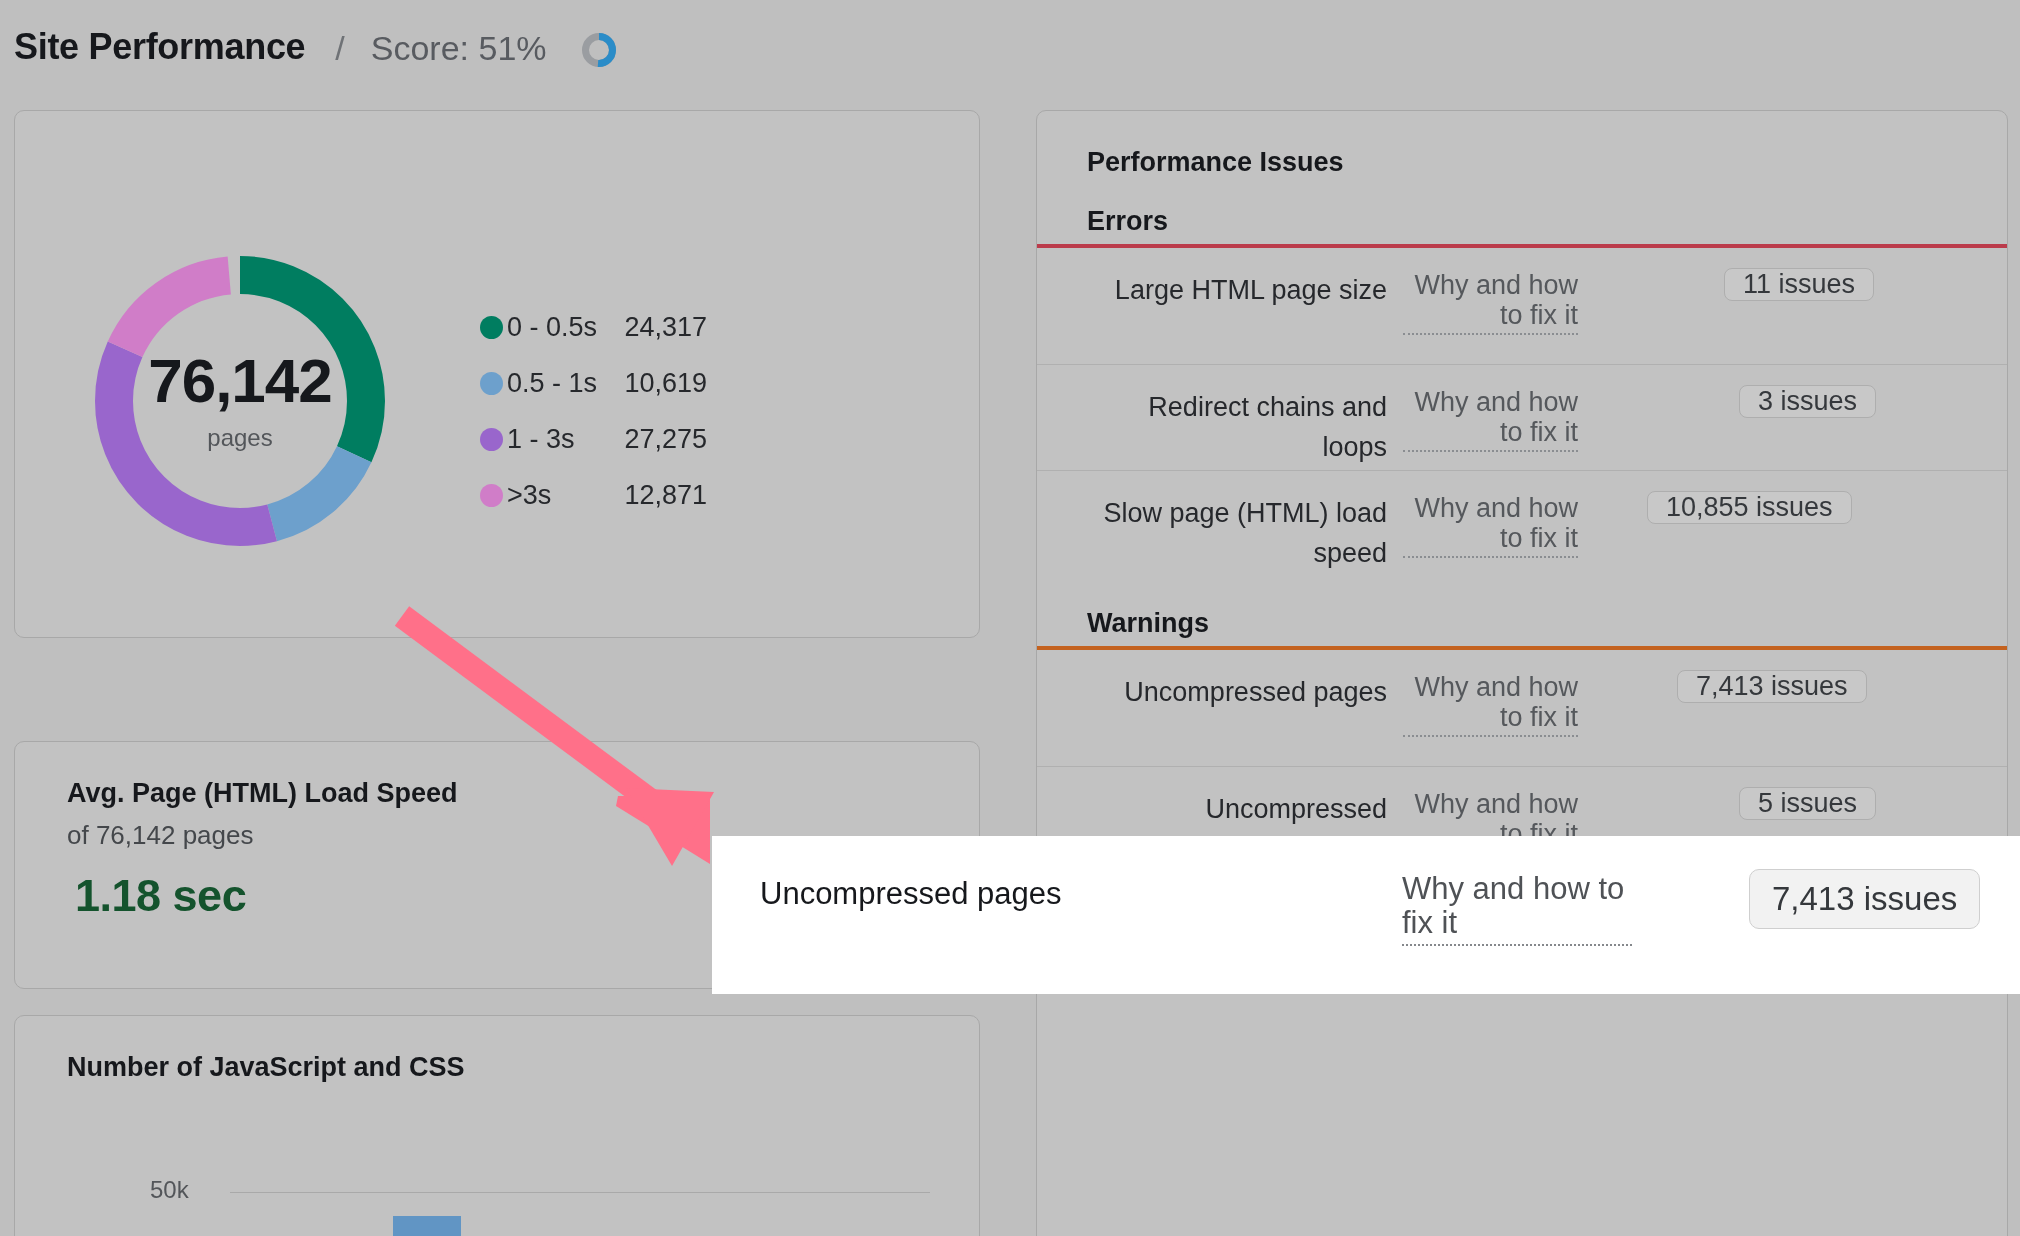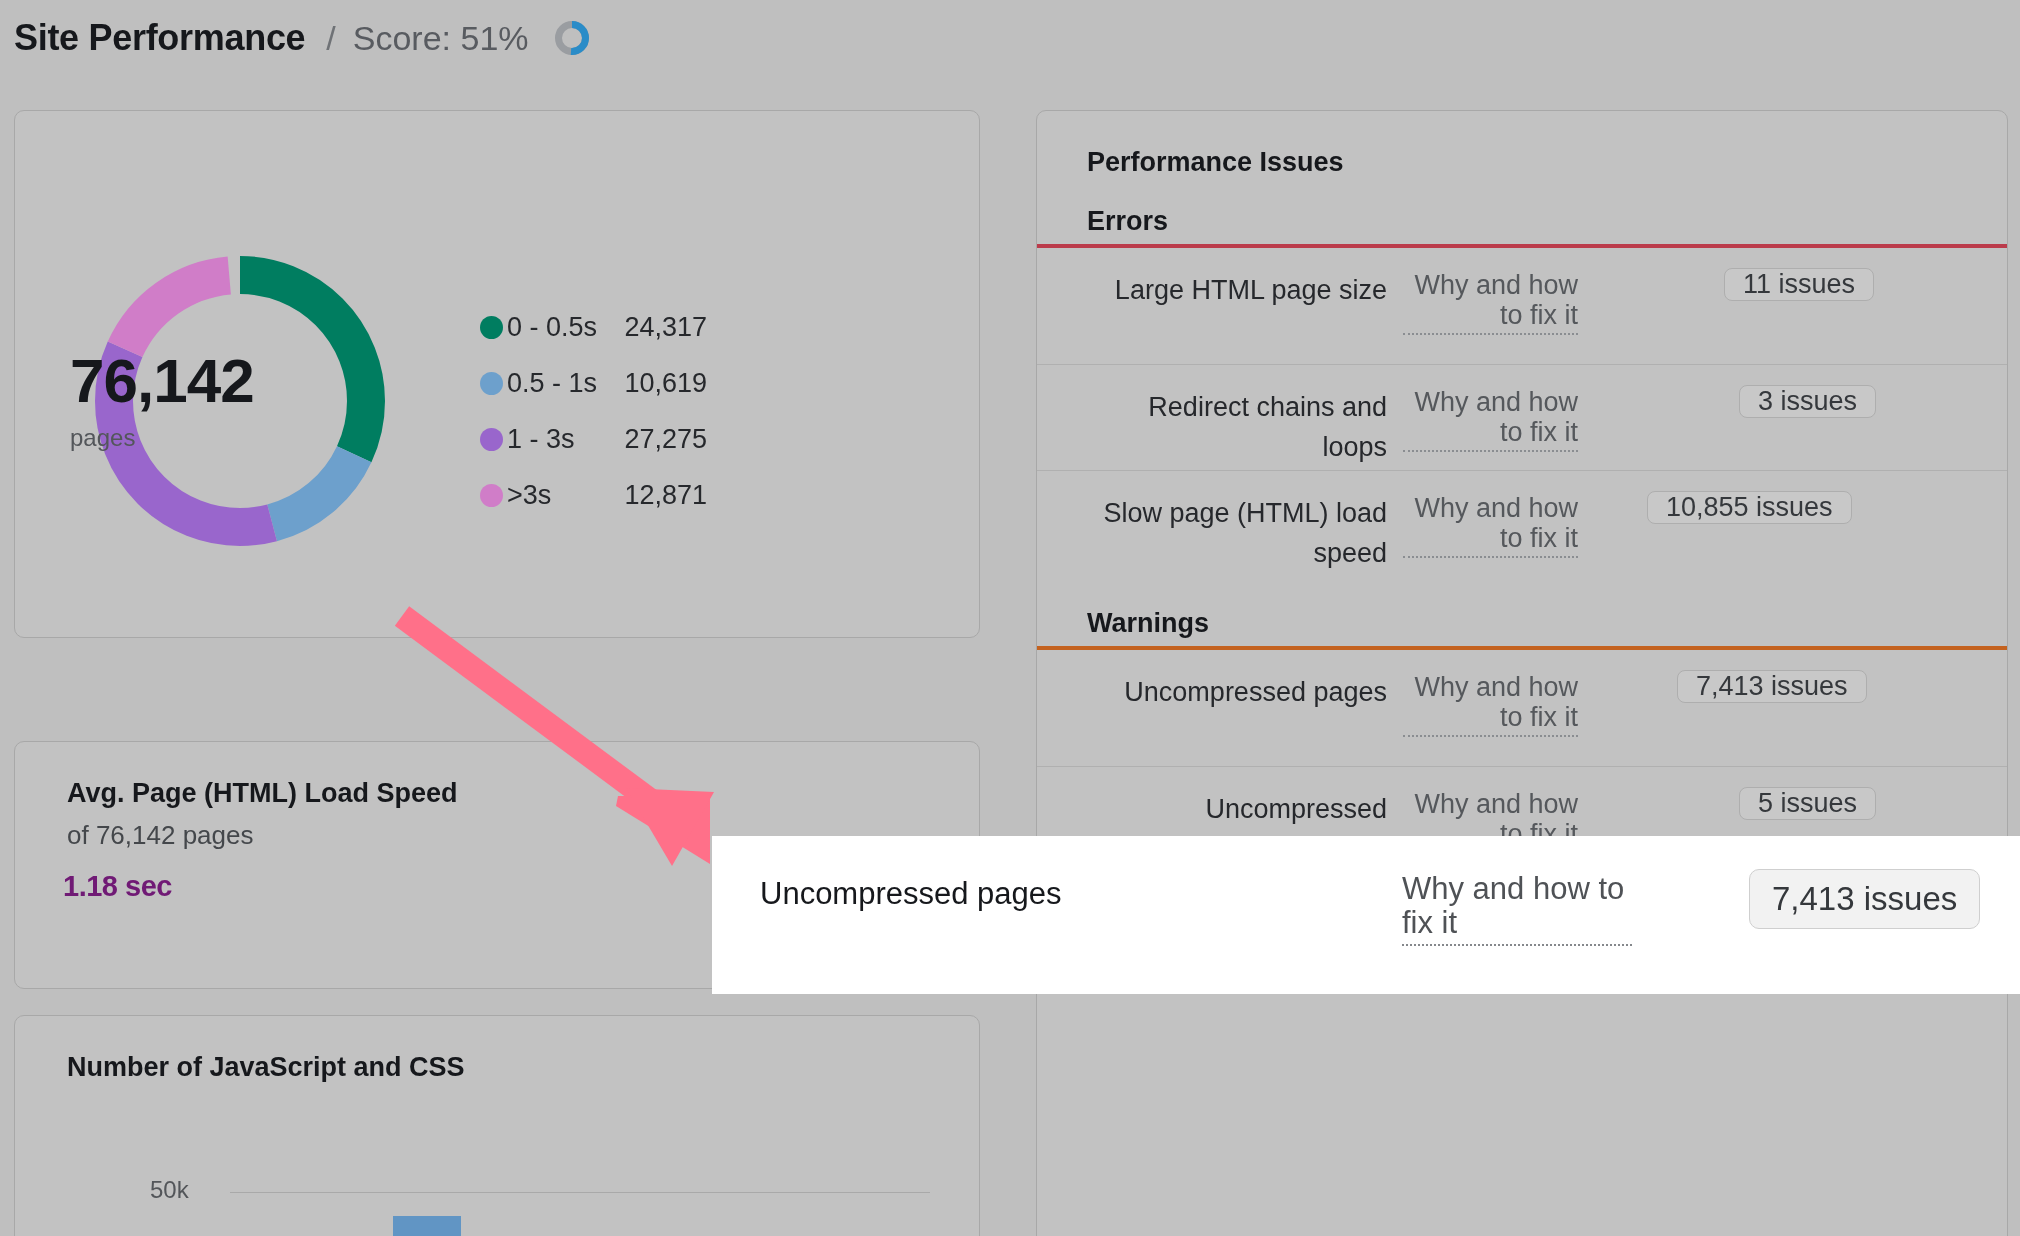--- a/index.html
+++ b/index.html
@@ -7,21 +7,21 @@
     width: 2020px; height: 1236px;
     background: #bfbfbf;
     font-family: "Liberation Sans", sans-serif;
     overflow: hidden;
   }
   #root { position: relative; width: 2020px; height: 1236px; }
 
   
   .header {
     position: absolute; left: 14px; top: 8px;
-    display: flex; align-items: center; gap: 3px;
+    display: flex; align-items: flex-end; gap: 12px;
     height: 60px;
   }
   .header-title {
     font-size: 36px; font-weight: bold; color: #16181c;
     letter-spacing: -0.3px;
   }
   .header-sep { font-size: 34px; color: #6f7276; margin: 0 14px 0 18px; }
   .header-score { font-size: 34px; color: #585b60; }
   .score-ring { margin-left: 22px; width: 36px; height: 36px; position: relative; display:block; }
 
@@ -37,36 +37,36 @@
   }
 
   
   #card-load-speed { left: 14px; top: 110px; width: 966px; height: 528px; }
   #card-load-speed .card-title { position: absolute; left: 52px; top: 36px; }
 
   .donut-wrap { position: absolute; left: 55px; top: 120px; width: 340px; height: 340px; }
   .donut-wrap svg { display: block; }
   .donut-center {
     position: absolute; left: 0; top: 0; width: 340px; height: 340px;
-    display: flex; flex-direction: column; justify-content: center;
+    display: flex; flex-direction: column; align-items: center; justify-content: center;
   }
   .donut-value { font-size: 62px; font-weight: bold; color: #16181c; letter-spacing: -1px; line-height: 1; }
   .donut-sub { font-size: 24px; color: #53565a; margin-top: 12px; }
 
   .legend { position: absolute; left: 465px; top: 188px; }
   .legend-row { display: flex; align-items: center; height: 56px; }
   .legend-dot { width: 23px; height: 23px; border-radius: 50%; flex: 0 0 23px; }
   .legend-label { font-size: 27px; color: #26282c; margin-left: 4px; width: 92px; }
   .legend-count { font-size: 27px; color: #26282c; text-align: right; width: 108px; }
 
   
   #card-avg-speed { left: 14px; top: 723px; width: 966px; height: 248px; margin-top: 18px; }
   #card-avg-speed .card-title { position: absolute; left: 52px; top: 36px; }
   .avg-sub { position: absolute; left: 52px; top: 78px; font-size: 26px; color: #44474b; }
-  .avg-value { position: absolute; left: 48px; top: 128px; font-size: 29px; font-weight: bold; color: #701a75; letter-spacing: -0.5px; }
+  .avg-value { position: absolute; left: 60px; top: 128px; font-size: 45px; font-weight: bold; color: #14532d; letter-spacing: -0.5px; }
 
   
   #card-js-css { left: 14px; top: 1015px; width: 966px; height: 330px; }
   #card-js-css .card-title { position: absolute; left: 52px; top: 36px; }
   .bar-axis-label {
     position: absolute; left: 135px; top: 160px;
     font-size: 24px; color: #53565a;
   }
   .bar-gridline {
     position: absolute; left: 215px; top: 176px; width: 700px; height: 1px;

